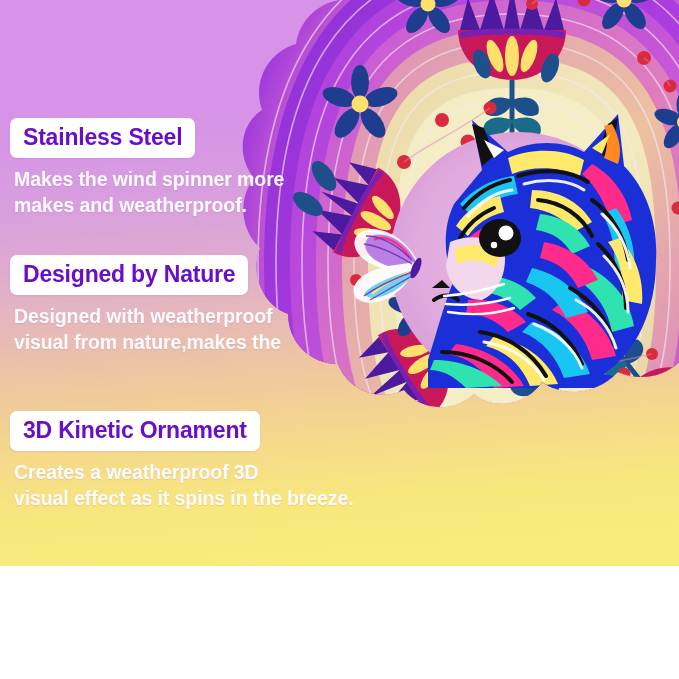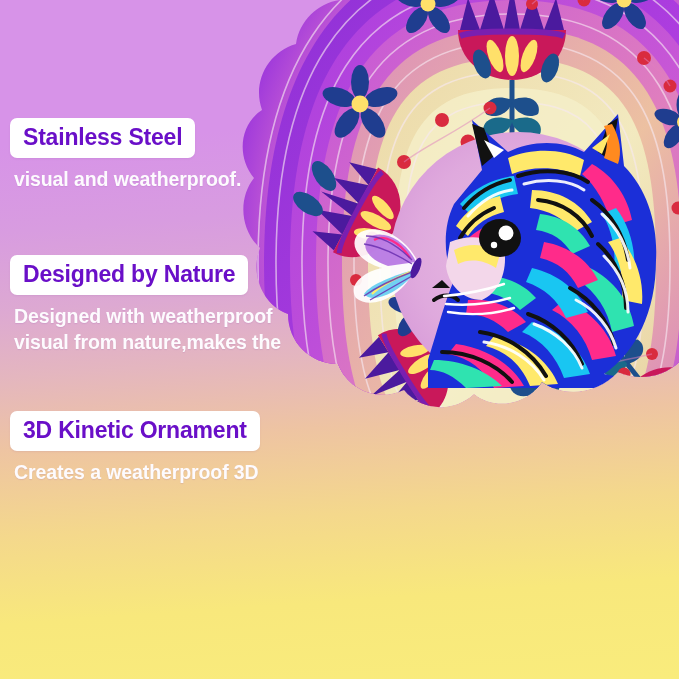--- a/index.html
+++ b/index.html
@@ -8,21 +8,21 @@
     padding: 0;
     background: #ffffff;
   }
   body {
     font-family: "Liberation Sans", sans-serif;
   }
 
   #scene {
     position: relative;
     width: 679px;
-    height: 679px;
+    height: 566px;
     overflow: hidden;
   }
 
   
   .bg {
     position: absolute;
     inset: 0;
     background:
       linear-gradient(176deg,
         #d793e8 0%,
@@ -460,37 +460,39 @@
     </svg>
   </div>
 
   <div class="features">
 
     <div class="feature feature-1">
       <div class="chip">
         <span class="chip-label">Stainless Steel</span>
       </div>
       <div class="desc">
-        <span class="desc-line">visual and weatherproof.</span>
+        <span class="desc-line">Makes the wind spinner more</span>
+        <span class="desc-line">makes and weatherproof.</span>
       </div>
     </div>
 
     <div class="feature feature-2">
       <div class="chip">
         <span class="chip-label">Designed by Nature</span>
       </div>
       <div class="desc">
         <span class="desc-line">Designed with weatherproof</span>
         <span class="desc-line">visual from nature,makes the</span>
       </div>
     </div>
 
     <div class="feature feature-3">
       <div class="chip">
         <span class="chip-label">3D Kinetic Ornament</span>
       </div>
       <div class="desc">
         <span class="desc-line">Creates a weatherproof 3D</span>
+        <span class="desc-line">visual effect as it spins in the breeze.</span>
       </div>
     </div>
 
   </div>
 </div>
 
 </body></html>

